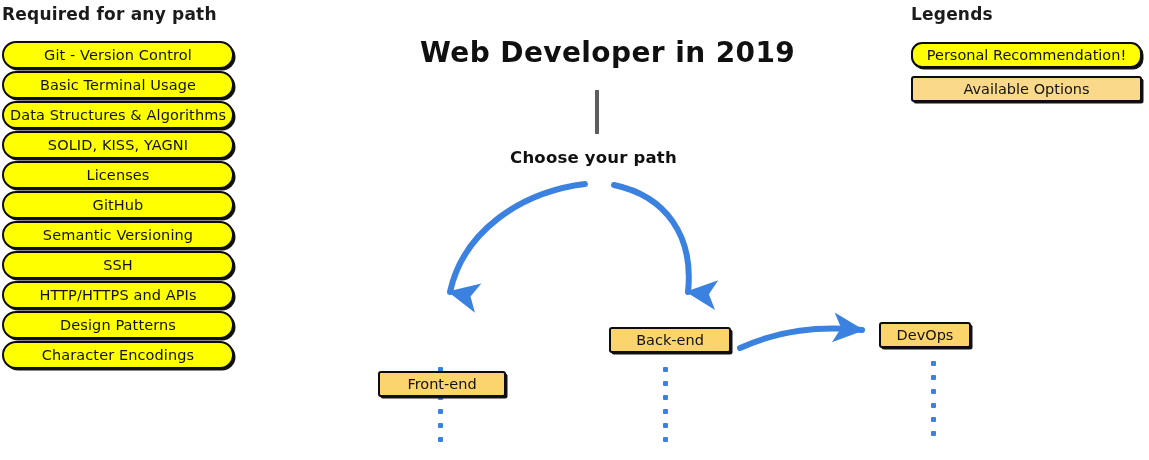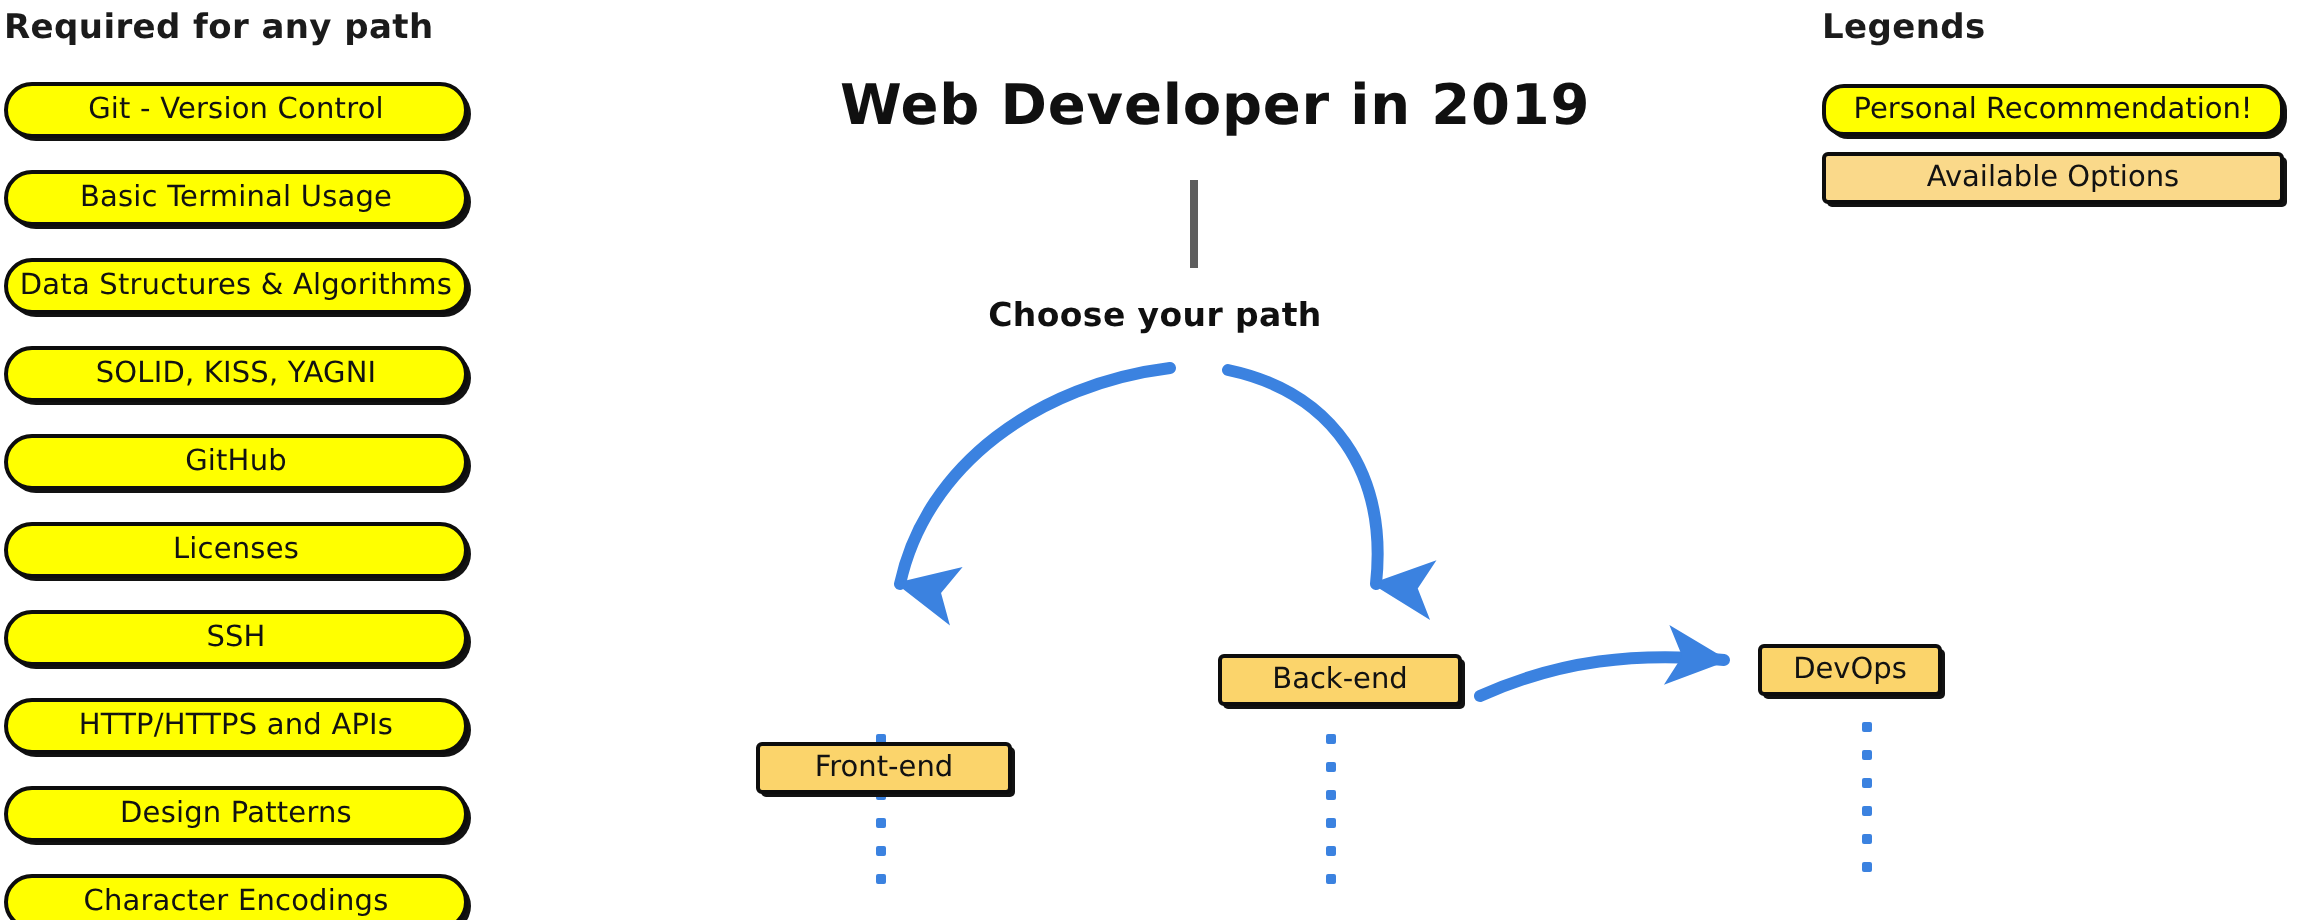--- a/index.html
+++ b/index.html
@@ -40,21 +40,21 @@
   #required-column {
     position: absolute;
     left: 2px;
     top: 41px;
     width: 288px;
   }
   .req-box {
     position: relative;
     width: 232px;
     height: 28px;
-    margin-bottom: 16px;
+    margin-bottom: 2px;
     box-sizing: border-box;
     background: #ffff00;
     border: 2.5px solid #0d0d0d;
     border-radius: 14px;
     display: flex;
     align-items: center;
     justify-content: center;
     box-shadow: 2px 2px 0 -0.5px #121212;
   }
   .req-box .label {
@@ -112,21 +112,21 @@
     left: 595px;
     top: 90px;
     width: 4px;
     height: 44px;
     background: #5e5e5e;
   }
 
   
   #choose-path-label {
     position: absolute;
-    left: 450px;
+    left: 466px;
     top: 148px;
     width: 255px;
     text-align: center;
     font-size: 16.5px;
     font-weight: bold;
     color: #101010;
     letter-spacing: 0.2px;
     white-space: nowrap;
   }
 
@@ -212,24 +212,27 @@
   <div class="req-box">
     <span class="label">Basic Terminal Usage</span>
   </div>
   <div class="req-box">
     <span class="label">Data Structures &amp; Algorithms</span>
   </div>
   <div class="req-box">
     <span class="label">SOLID, KISS, YAGNI</span>
   </div>
   <div class="req-box">
+    <span class="label">Licenses</span>
+  </div>
+  <div class="req-box">
     <span class="label">GitHub</span>
   </div>
   <div class="req-box">
-    <span class="label">Licenses</span>
+    <span class="label">Semantic Versioning</span>
   </div>
   <div class="req-box">
     <span class="label">SSH</span>
   </div>
   <div class="req-box">
     <span class="label">HTTP/HTTPS and APIs</span>
   </div>
   <div class="req-box">
     <span class="label">Design Patterns</span>
   </div>

